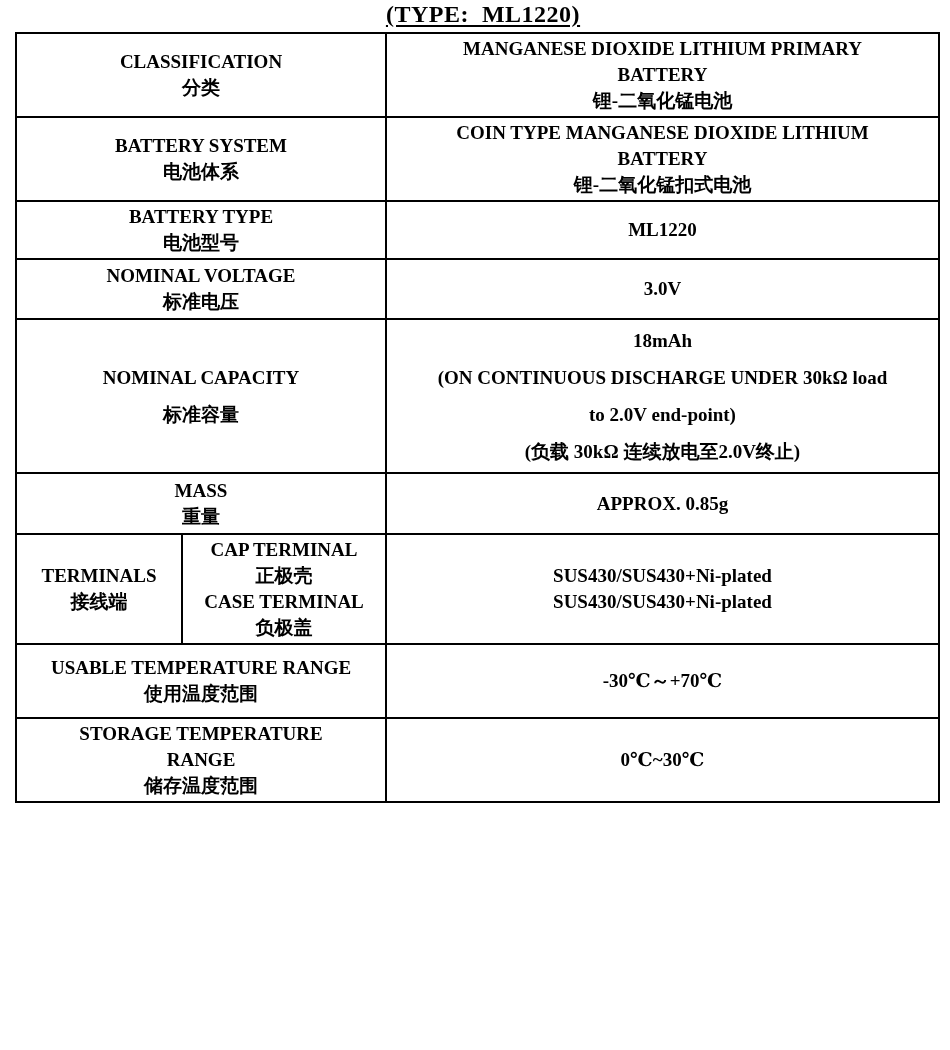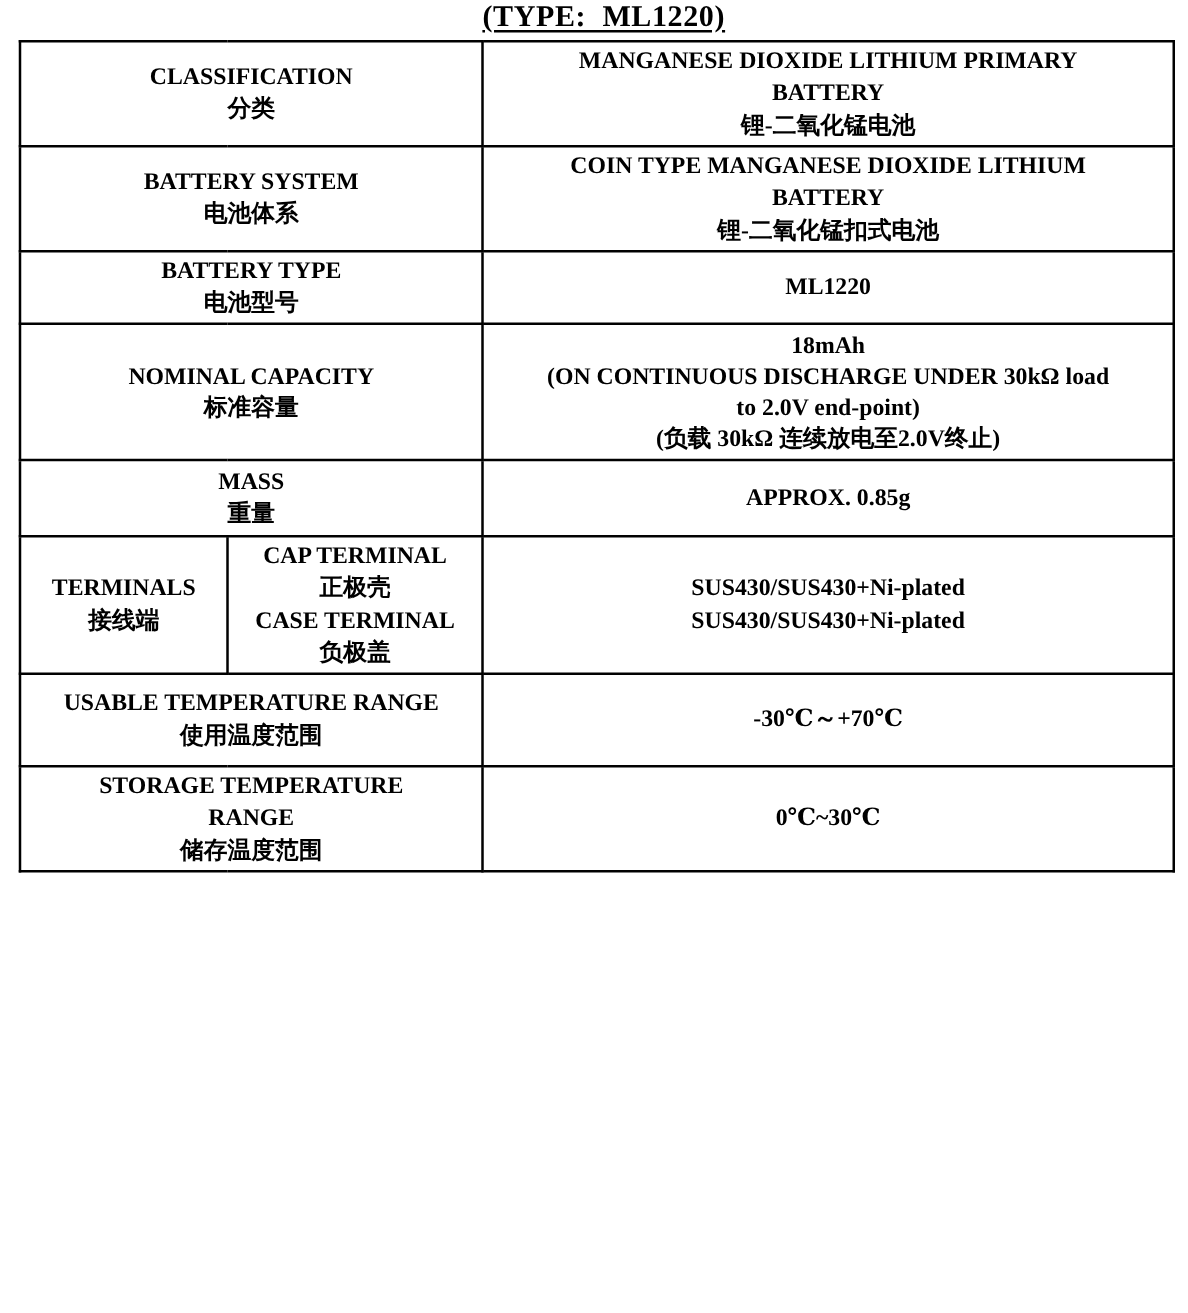--- a/index.html
+++ b/index.html
@@ -47,21 +47,21 @@
     white-space: pre-line;
     font-size: 19px;
     line-height: 26px;
     padding: 2px 6px;
     overflow: hidden;
   }
   tr.r1  td { height: 80px; }
   tr.r2  td { height: 84px; }
   tr.r3  td { height: 58px; }
   tr.r4  td { height: 60px; }
-  tr.r5  td { height: 109px; line-height: 25px; }
+  tr.r5  td { height: 109px; line-height: 37px; }
   tr.r6  td { height: 80px; }
   tr.r7  td { height: 61px; }
   tr.r8  td { height: 108px; }
   tr.r9  td { height: 109px; }
   tr.r9  td.sub { line-height: 24px; }
   tr.r10 td { height: 74px; }
   tr.r11 td { height: 83px; }
   tr.r12 td { height: 64px; }
   .italic { font-style: italic; }
 </style>
@@ -91,20 +91,25 @@
 电池体系</td>
         <td>COIN TYPE MANGANESE DIOXIDE LITHIUM
 BATTERY
 锂-二氧化锰扣式电池</td>
       </tr>
       <tr class="r3">
         <td colspan="2">BATTERY TYPE
 电池型号</td>
         <td>ML1220</td>
       </tr>
+      <tr class="r4">
+        <td colspan="2">NOMINAL VOLTAGE
+标准电压</td>
+        <td>3.0V</td>
+      </tr>
       <tr class="r5">
         <td colspan="2">NOMINAL CAPACITY
 标准容量</td>
         <td>18mAh
 (ON CONTINUOUS DISCHARGE UNDER 30kΩ load
 to 2.0V end-point)
 (负载 30kΩ 连续放电至2.0V终止)</td>
       </tr>
       <tr class="r7">
         <td colspan="2">MASS

